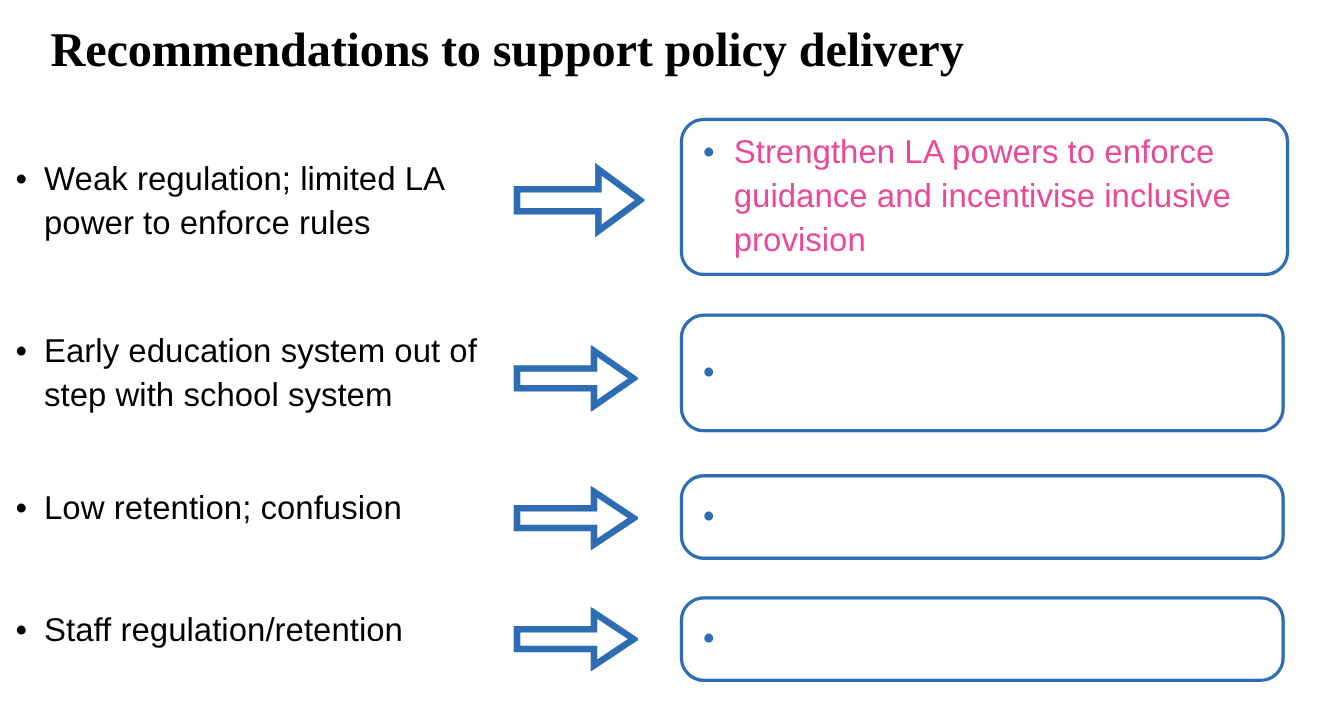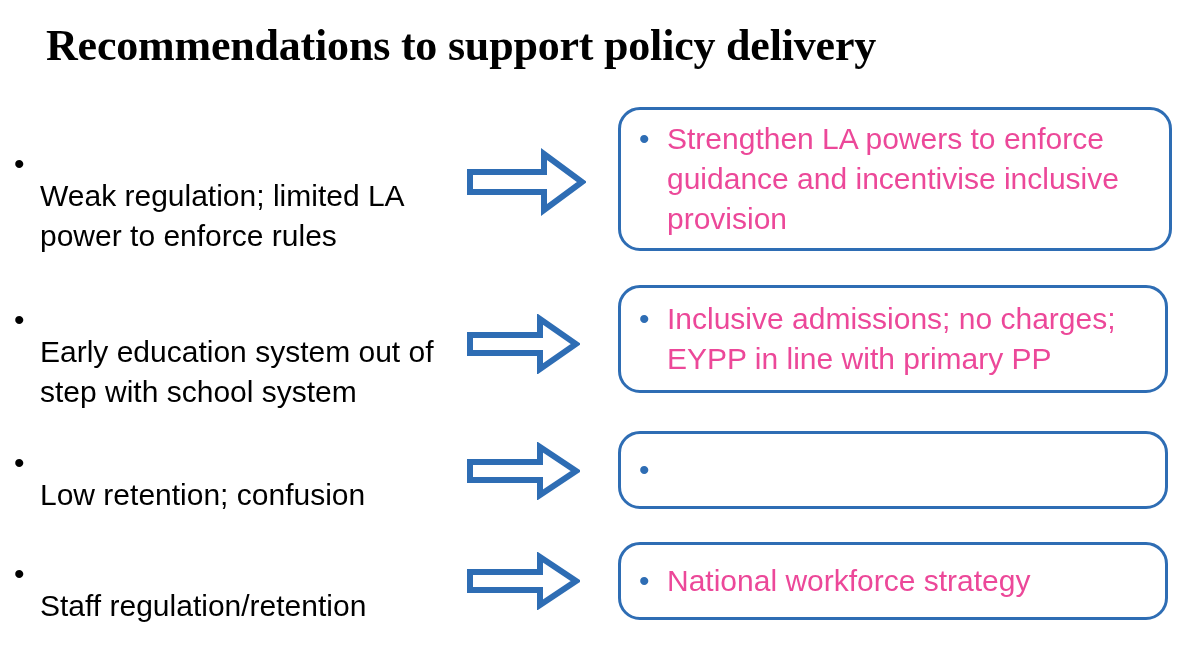--- a/index.html
+++ b/index.html
@@ -44,21 +44,20 @@
   .problem .bullet-mark {
     flex: 0 0 auto;
     width: 26px;
     font-size: 30px;
     line-height: 1.32;
     text-align: left;
     color: #000000;
   }
   .problem .problem-text {
     flex: 1 1 auto;
-    margin-top: 32px;
   }
 
   
   .arrow {
     position: absolute;
     display: block;
   }
   .arrow svg { display: block; width: 100%; height: 100%; }
 
   
@@ -122,21 +121,20 @@
 
 <span class="arrow" style="left:466px; top:314px; width:114px; height:60px;">
   <svg viewBox="0 0 114 60" preserveAspectRatio="none">
     <path d="M4 21 L74 21 L74 5 L110 30 L74 55 L74 39 L4 39 Z" fill="#ffffff" stroke="#2E6DB4" stroke-width="6" stroke-linejoin="miter" stroke-miterlimit="10"></path>
   </svg>
 </span>
 
 <div class="rec-box" style="left:618px; top:285px; width:550px; height:108px;">
   <div class="rec-inner">
     <span class="rec-bullet">•</span>
-    <span class="rec-text">Inclusive admissions; no charges; EYPP in line with primary PP</span>
   </div>
 </div>
 
 <div class="problem" style="top:443px;">
   <span class="bullet-mark">•</span>
   <span class="problem-text">Low retention; confusion</span>
 </div>
 
 <span class="arrow" style="left:466px; top:442px; width:114px; height:58px;">
   <svg viewBox="0 0 114 58" preserveAspectRatio="none">
@@ -157,15 +155,14 @@
 
 <span class="arrow" style="left:466px; top:552px; width:114px; height:58px;">
   <svg viewBox="0 0 114 58" preserveAspectRatio="none">
     <path d="M4 20 L74 20 L74 5 L110 29 L74 53 L74 38 L4 38 Z" fill="#ffffff" stroke="#2E6DB4" stroke-width="6" stroke-linejoin="miter" stroke-miterlimit="10"></path>
   </svg>
 </span>
 
 <div class="rec-box" style="left:618px; top:542px; width:550px; height:78px;">
   <div class="rec-inner">
     <span class="rec-bullet">•</span>
-    <span class="rec-text">National workforce strategy</span>
   </div>
 </div>
 
 </body></html>

